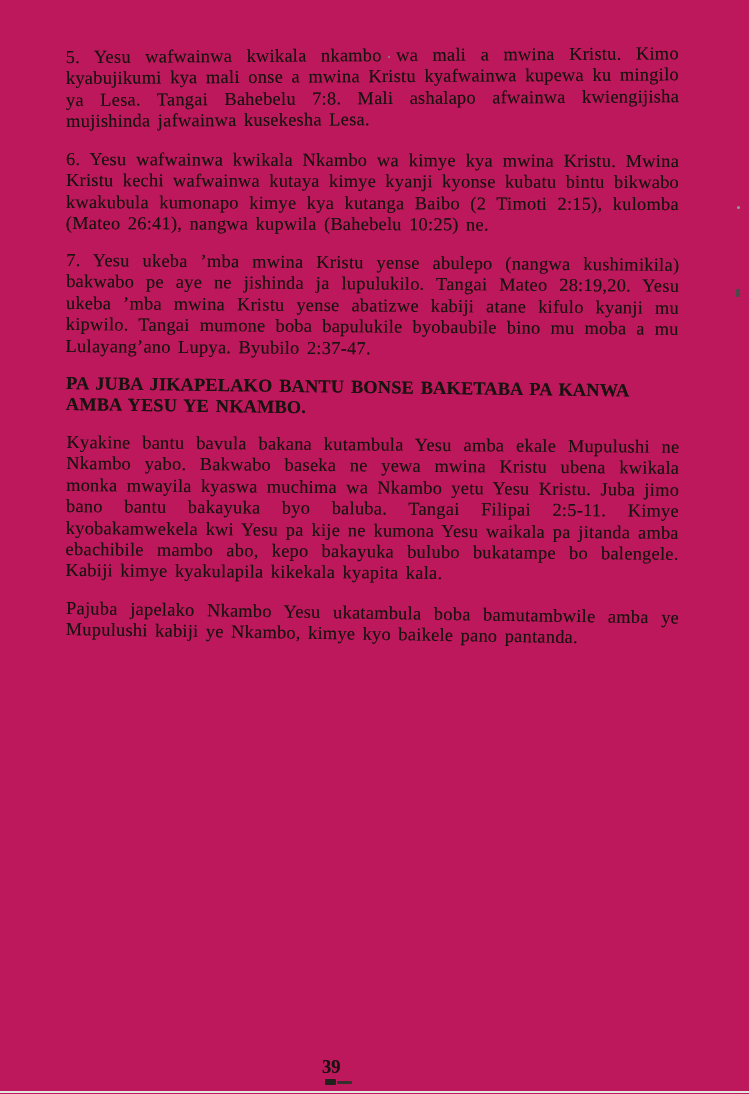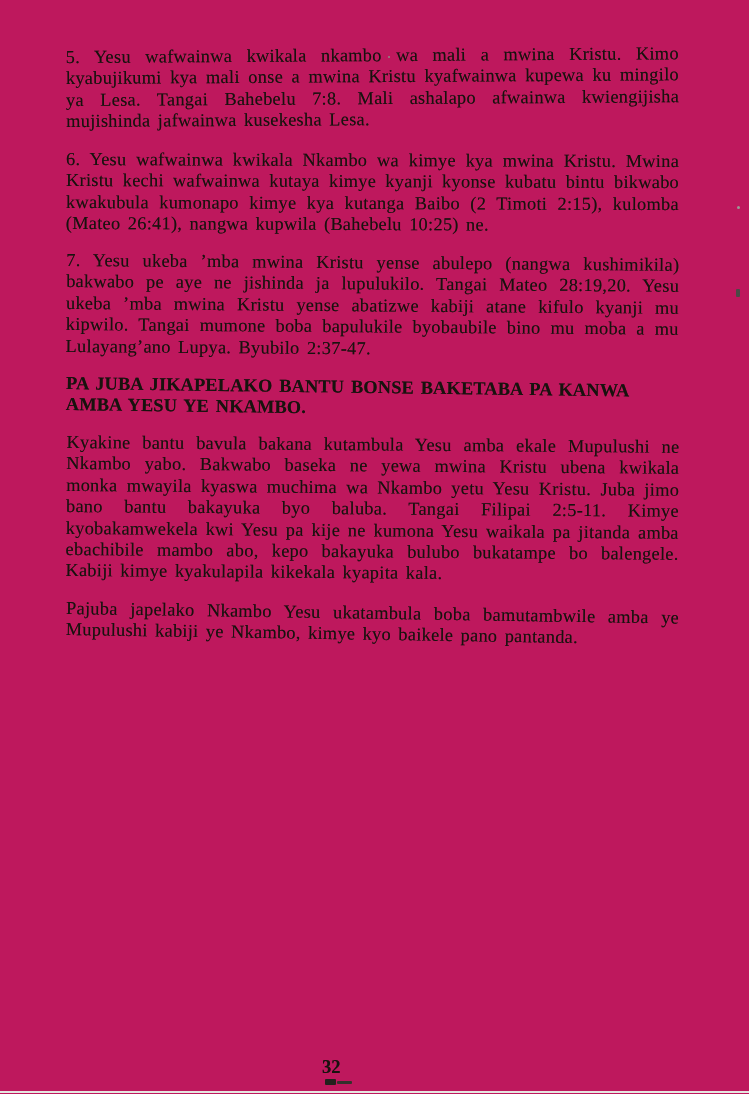--- a/index.html
+++ b/index.html
@@ -77,21 +77,21 @@
     <p class="para tilt-b">6. Yesu wafwainwa kwikala Nkambo wa kimye kya mwina Kristu. Mwina Kristu kechi wafwainwa kutaya kimye kyanji kyonse kubatu bintu bikwabo kwakubula kumonapo kimye kya kutanga Baibo (2 Timoti 2:15), kulomba (Mateo 26:41), nangwa kupwila (Bahebelu 10:25) ne.</p>
     <p class="para tilt-c">7. Yesu ukeba ’mba mwina Kristu yense abulepo (nangwa kushimikila) bakwabo pe aye ne jishinda ja lupulukilo. Tangai Mateo 28:19,20. Yesu ukeba ’mba mwina Kristu yense abatizwe kabiji atane kifulo kyanji mu kipwilo. Tangai mumone boba bapulukile byobaubile bino mu moba a mu Lulayang’ano Lupya. Byubilo 2:37-47.</p>
     <h2 class="heading tilt-d">
       <span class="hline">PA JUBA JIKAPELAKO BANTU BONSE BAKETABA PA KANWA</span>
       <span class="hline">AMBA YESU YE NKAMBO.</span>
     </h2>
     <p class="para tilt-e">Kyakine bantu bavula bakana kutambula Yesu amba ekale Mupulushi ne Nkambo yabo. Bakwabo baseka ne yewa mwina Kristu ubena kwikala monka mwayila kyaswa muchima wa Nkambo yetu Yesu Kristu. Juba jimo bano bantu bakayuka byo baluba. Tangai Filipai 2:5-11. Kimye kyobakamwekela kwi Yesu pa kije ne kumona Yesu waikala pa jitanda amba ebachibile mambo abo, kepo bakayuka bulubo bukatampe bo balengele. Kabiji kimye kyakulapila kikekala kyapita kala.</p>
     <p class="para tilt-f">Pajuba japelako Nkambo Yesu ukatambula boba bamutambwile amba ye Mupulushi kabiji ye Nkambo, kimye kyo baikele pano pantanda.</p>
   </div>
 
-  <div class="pagenum">32</div>
+  <div class="pagenum">39</div>
 
   <div class="speck speck-1"></div>
   <div class="speck speck-2"></div>
   <div class="speck speck-3"></div>
   <div class="smudge-a"></div>
   <div class="smudge-b"></div>
   <div class="bottom-edge"></div>
 </div>
 
 </body></html>

